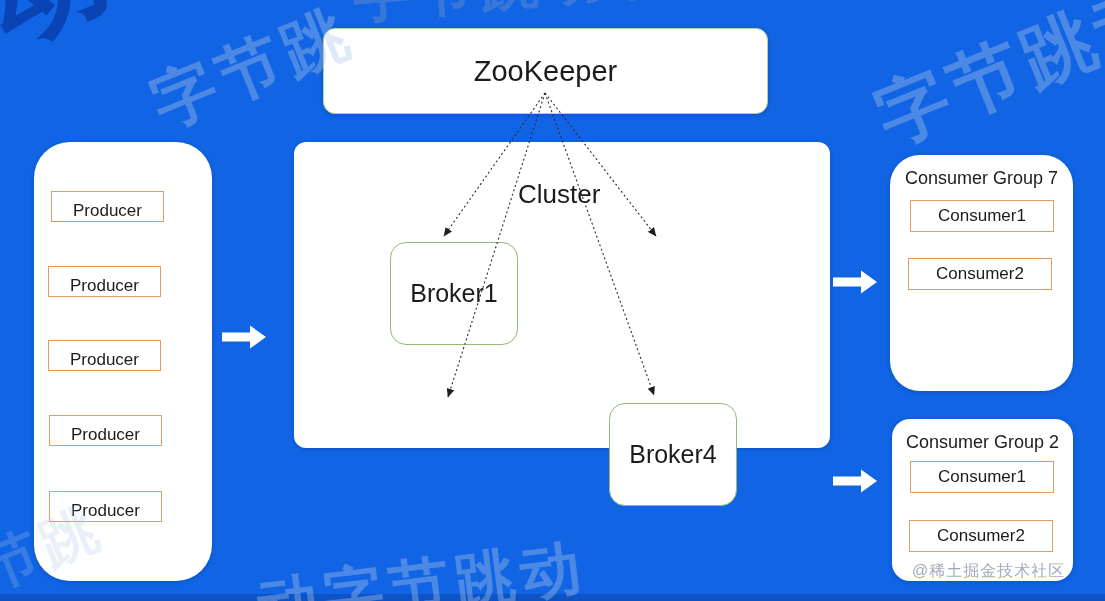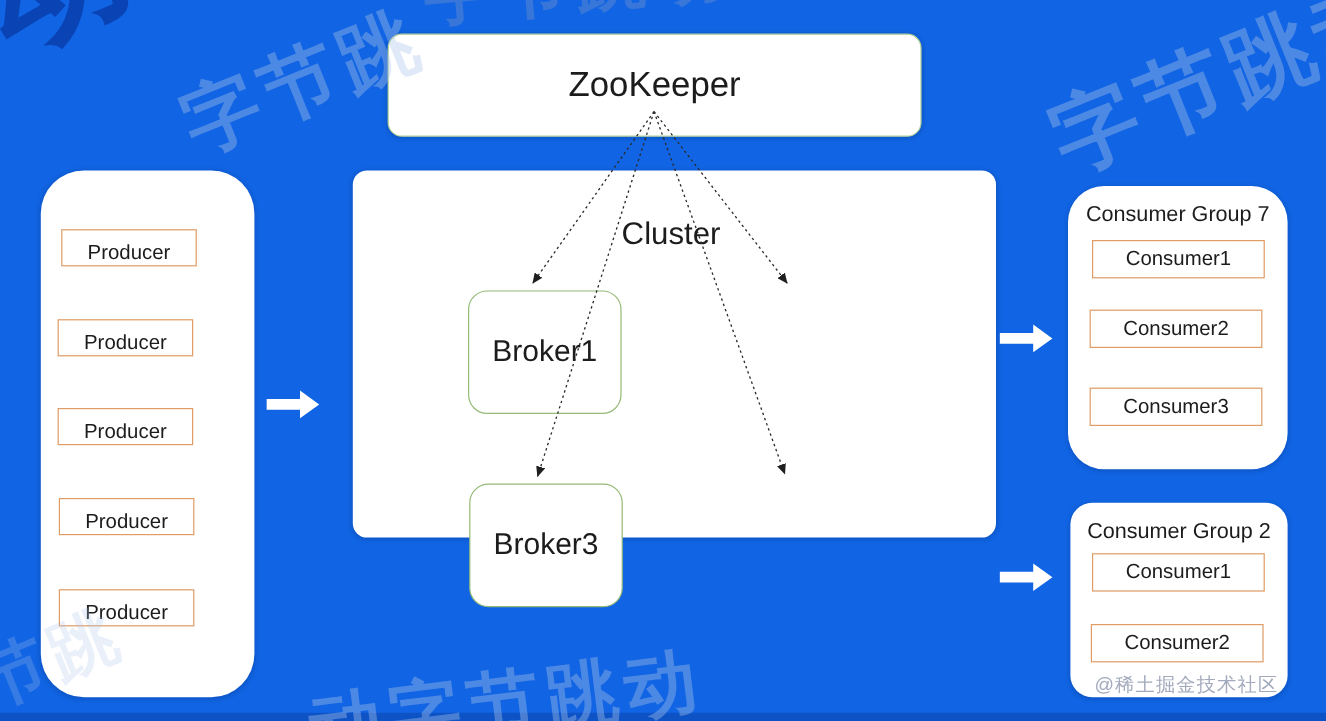--- a/index.html
+++ b/index.html
@@ -91,35 +91,32 @@
     <div class="producer-box" style="left:15px;top:349px">
         <span>Producer</span>
       </div>
   </div>
 
   <div class="panel cluster-panel">
     <div class="cluster-label">Cluster</div>
     <div class="broker" style="left:96px;top:100px">
         <span>Broker1</span>
       </div>
-    <div class="broker" style="left:97px;top:261px">
-        <span>Broker3</span>
+    <div class="broker" style="left:315px;top:261px">
+        <span>Broker4</span>
       </div>
   </div>
 
   <div class="panel cg1">
     <div class="cg-title">Consumer Group 7</div>
     <div class="consumer-box" style="left:20px;top:45px">
         <span>Consumer1</span>
       </div>
     <div class="consumer-box" style="left:18px;top:103px">
         <span>Consumer2</span>
-      </div>
-    <div class="consumer-box" style="left:18px;top:168px">
-        <span>Consumer3</span>
       </div>
   </div>
 
   <div class="panel cg2">
     <div class="cg-title">Consumer Group 2</div>
     <div class="consumer-box" style="left:18px;top:42px">
         <span>Consumer1</span>
       </div>
     <div class="consumer-box" style="left:17px;top:101px">
         <span>Consumer2</span>

